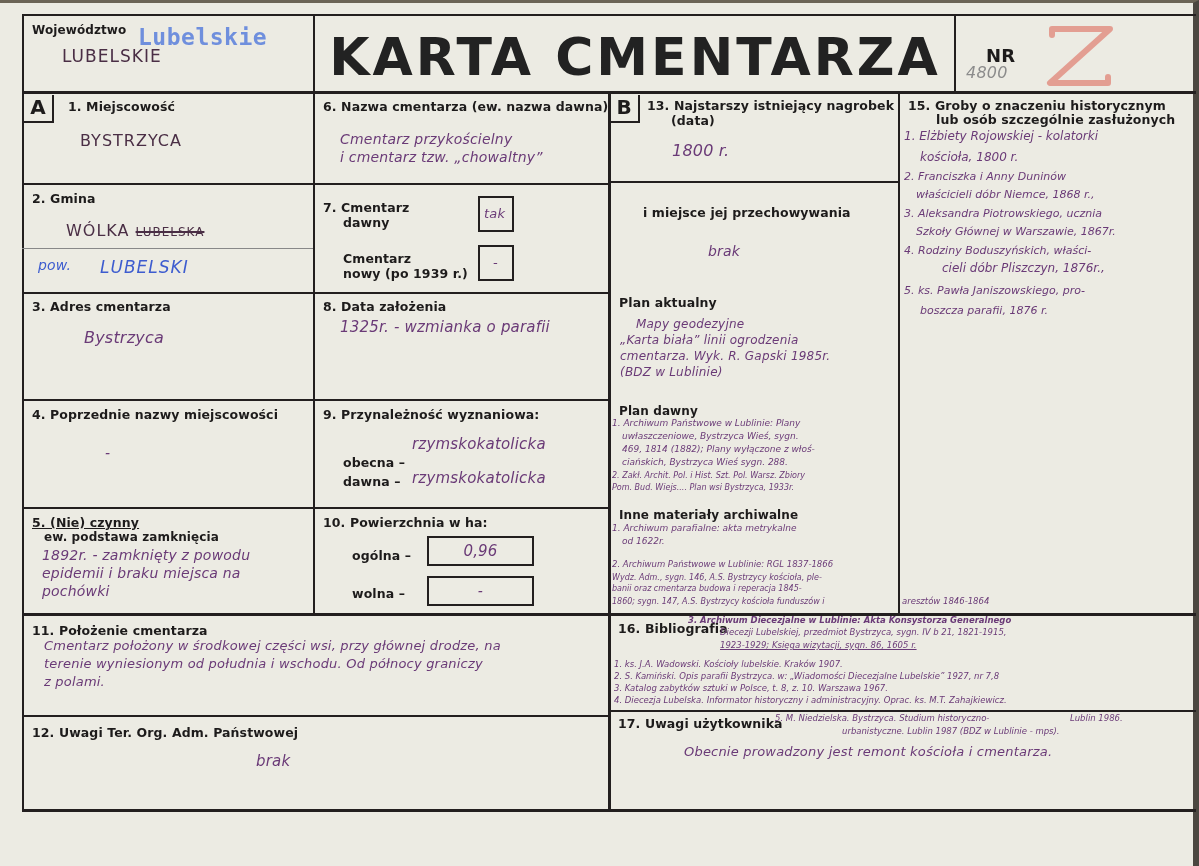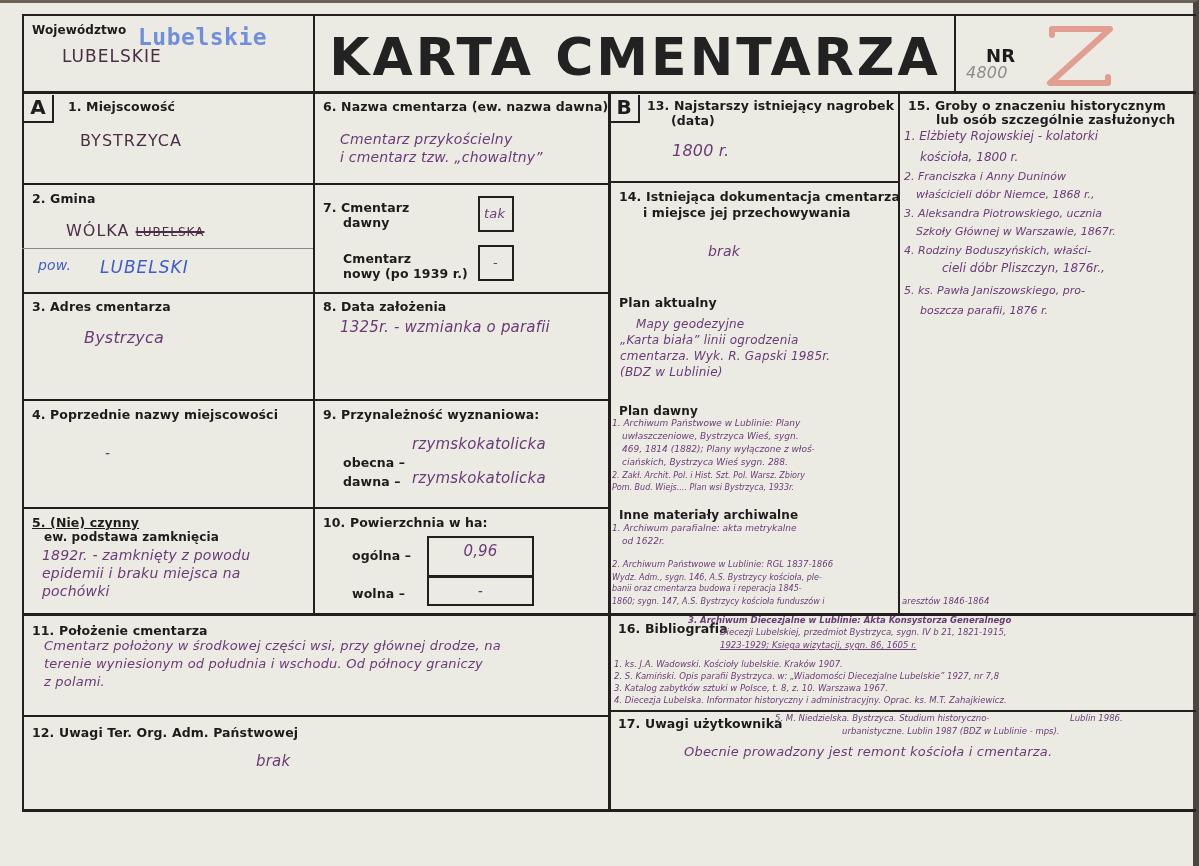--- a/index.html
+++ b/index.html
@@ -131,41 +131,40 @@
   <div class="hw" style="left:340px; top:316px; font-size:15px;">1325r. - wzmianka o parafii</div>
 
   <div class="lbl" style="left:323px; top:404px;">9. Przynależność wyznaniowa:</div>
   <div class="lbl" style="left:343px; top:452px;">obecna –</div>
   <div class="hw" style="left:412px; top:433px; font-size:15px;">rzymskokatolicka</div>
   <div class="lbl" style="left:343px; top:471px;">dawna –</div>
   <div class="hw" style="left:412px; top:467px; font-size:15px;">rzymskokatolicka</div>
 
   <div class="lbl" style="left:323px; top:512px;">10. Powierzchnia w ha:</div>
   <div class="lbl" style="left:352px; top:545px;">ogólna –</div>
-  <div class="small-box" style="left:427px; top:533px; width:107px; height:41px;">
+  <div class="small-box" style="left:427px; top:533px; width:107px; height:30px;">
     <div class="hw val" style="top:5px; font-size:15px;">0,96</div>
   </div>
   <div class="lbl" style="left:352px; top:583px;">wolna –</div>
   <div class="small-box" style="left:427px; top:573px; width:107px; height:30px;">
     <div class="hw val" style="top:5px;">-</div>
   </div>
 
   <div class="lbl" style="left:32px; top:620px;">11. Położenie cmentarza</div>
   <div class="hw" style="left:44px; top:635px; font-size:13px;">Cmentarz położony w środkowej części wsi, przy głównej drodze, na</div>
   <div class="hw" style="left:44px; top:653px; font-size:13px;">terenie wyniesionym od południa i wschodu. Od północy graniczy</div>
   <div class="hw" style="left:44px; top:671px; font-size:13px;">z polami.</div>
 
   <div class="lbl" style="left:32px; top:722px;">12. Uwagi Ter. Org. Adm. Państwowej</div>
   <div class="hw" style="left:256px; top:750px; font-size:15px;">brak</div>
 
   <div class="lbl" style="left:647px; top:95px;">13. Najstarszy istniejący nagrobek</div>
   <div class="lbl" style="left:671px; top:110px;">(data)</div>
   <div class="hw" style="left:672px; top:140px; font-size:16px;">1800 r.</div>
 
-  <div class="lbl" style="left:619px; top:186px;">14. Istniejąca dokumentacja cmentarza</div>
   <div class="lbl" style="left:643px; top:202px;">i miejsce jej przechowywania</div>
   <div class="hw" style="left:708px; top:240px;">brak</div>
 
   <div class="lbl" style="left:619px; top:292px;">Plan aktualny</div>
   <div class="hw" style="left:636px; top:313px; font-size:12px;">Mapy geodezyjne</div>
   <div class="hw" style="left:620px; top:329px; font-size:12px;">„Karta biała” linii ogrodzenia</div>
   <div class="hw" style="left:620px; top:345px; font-size:12px;">cmentarza. Wyk. R. Gapski 1985r.</div>
   <div class="hw" style="left:620px; top:361px; font-size:12px;">(BDZ w Lublinie)</div>
 
   <div class="lbl" style="left:619px; top:401px; font-size:12px;">Plan dawny</div>

